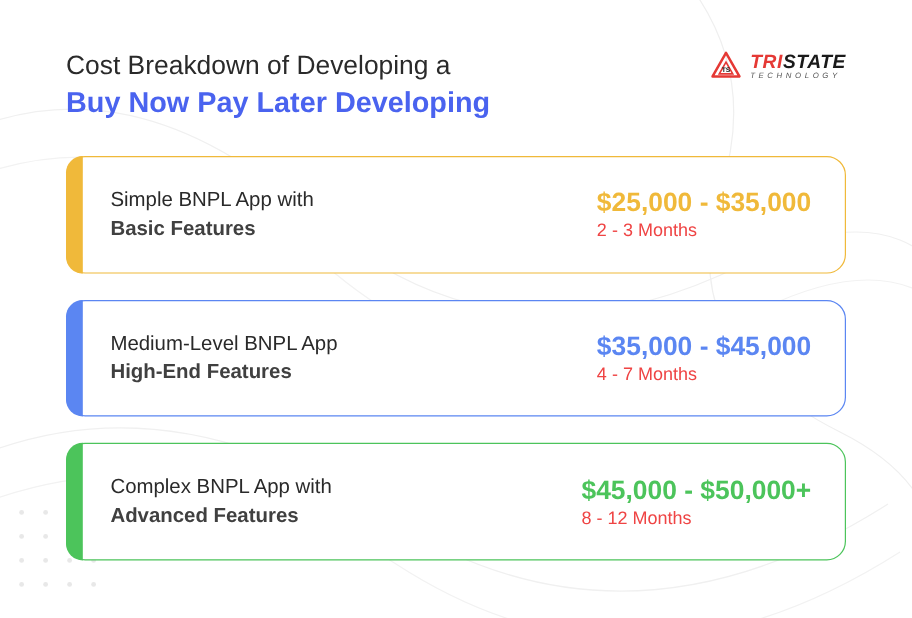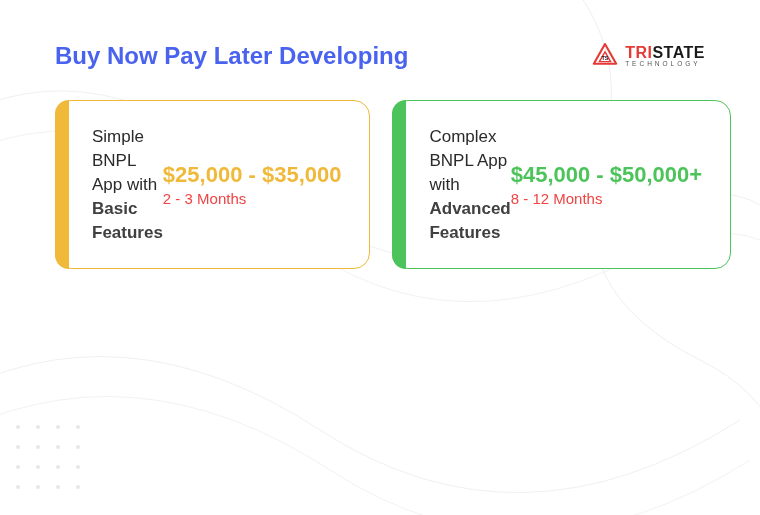--- a/index.html
+++ b/index.html
@@ -50,37 +50,38 @@
     align-items: center;
     gap: 6px;
     margin-top: 2px;
   }
   .logo-icon {
     width: 28px;
     height: 28px;
   }
   .logo-text {
     line-height: 1;
+    font-style: italic;
   }
   .logo-main {
     font-size: 16px;
     font-weight: 700;
     letter-spacing: 0.5px;
   }
   .logo-tri { color: #e53935; }
   .logo-state { color: #1a1a1a; }
   .logo-sub {
     font-size: 6.5px;
     letter-spacing: 3px;
     color: #555;
     font-weight: 500;
   }
   .cards {
     display: flex;
-    flex-direction: row;
+    flex-direction: column;
     gap: 22px;
   }
   .card {
     position: relative;
     border-radius: 16px;
     padding: 24px 28px 24px 36px;
     border: 1px solid var(--accent);
     background: #fff;
     display: flex;
     justify-content: space-between;
@@ -166,20 +167,21 @@
     <circle cx="10" cy="70" r="2"></circle>
       <circle cx="30" cy="70" r="2"></circle>
       <circle cx="50" cy="70" r="2"></circle>
       <circle cx="70" cy="70" r="2"></circle>
   </g>
 </svg>
 
 <div class="content">
   <div class="header">
     <div class="title-block">
+      <div class="title-line1">Cost Breakdown of Developing a</div>
       <div class="title-line2">Buy Now Pay Later Developing</div>
     </div>
     <div class="logo">
       <svg class="logo-icon" viewBox="0 0 40 40" xmlns="http://www.w3.org/2000/svg">
         <path d="M20 3 L36 31 L4 31 Z" fill="none" stroke="#e53935" stroke-width="3" stroke-linejoin="round"></path>
         <path d="M20 14 L28 28 L12 28 Z" fill="none" stroke="#e53935" stroke-width="2"></path>
         <text x="20" y="26" text-anchor="middle" font-size="8" font-weight="700" fill="#1a1a1a">TS</text>
       </svg>
       <div class="logo-text">
         <div class="logo-main"><span class="logo-tri">TRI</span><span class="logo-state">STATE</span></div>
@@ -194,20 +196,30 @@
       <div class="card-left">
         <div class="card-desc">Simple BNPL App with</div>
         <div class="card-feat">Basic Features</div>
       </div>
       <div class="card-right">
         <div class="card-cost">$25,000 - $35,000</div>
         <div class="card-time">2 - 3 Months</div>
       </div>
     </div>
 
+    <div class="card" style="--accent:#5b86f2">
+      <div class="card-left">
+        <div class="card-desc">Medium-Level BNPL App</div>
+        <div class="card-feat">High-End Features</div>
+      </div>
+      <div class="card-right">
+        <div class="card-cost">$35,000 - $45,000</div>
+        <div class="card-time">4 - 7 Months</div>
+      </div>
+    </div>
 
     <div class="card" style="--accent:#4cc45b">
       <div class="card-left">
         <div class="card-desc">Complex BNPL App with</div>
         <div class="card-feat">Advanced Features</div>
       </div>
       <div class="card-right">
         <div class="card-cost">$45,000 - $50,000+</div>
         <div class="card-time">8 - 12 Months</div>
       </div>

